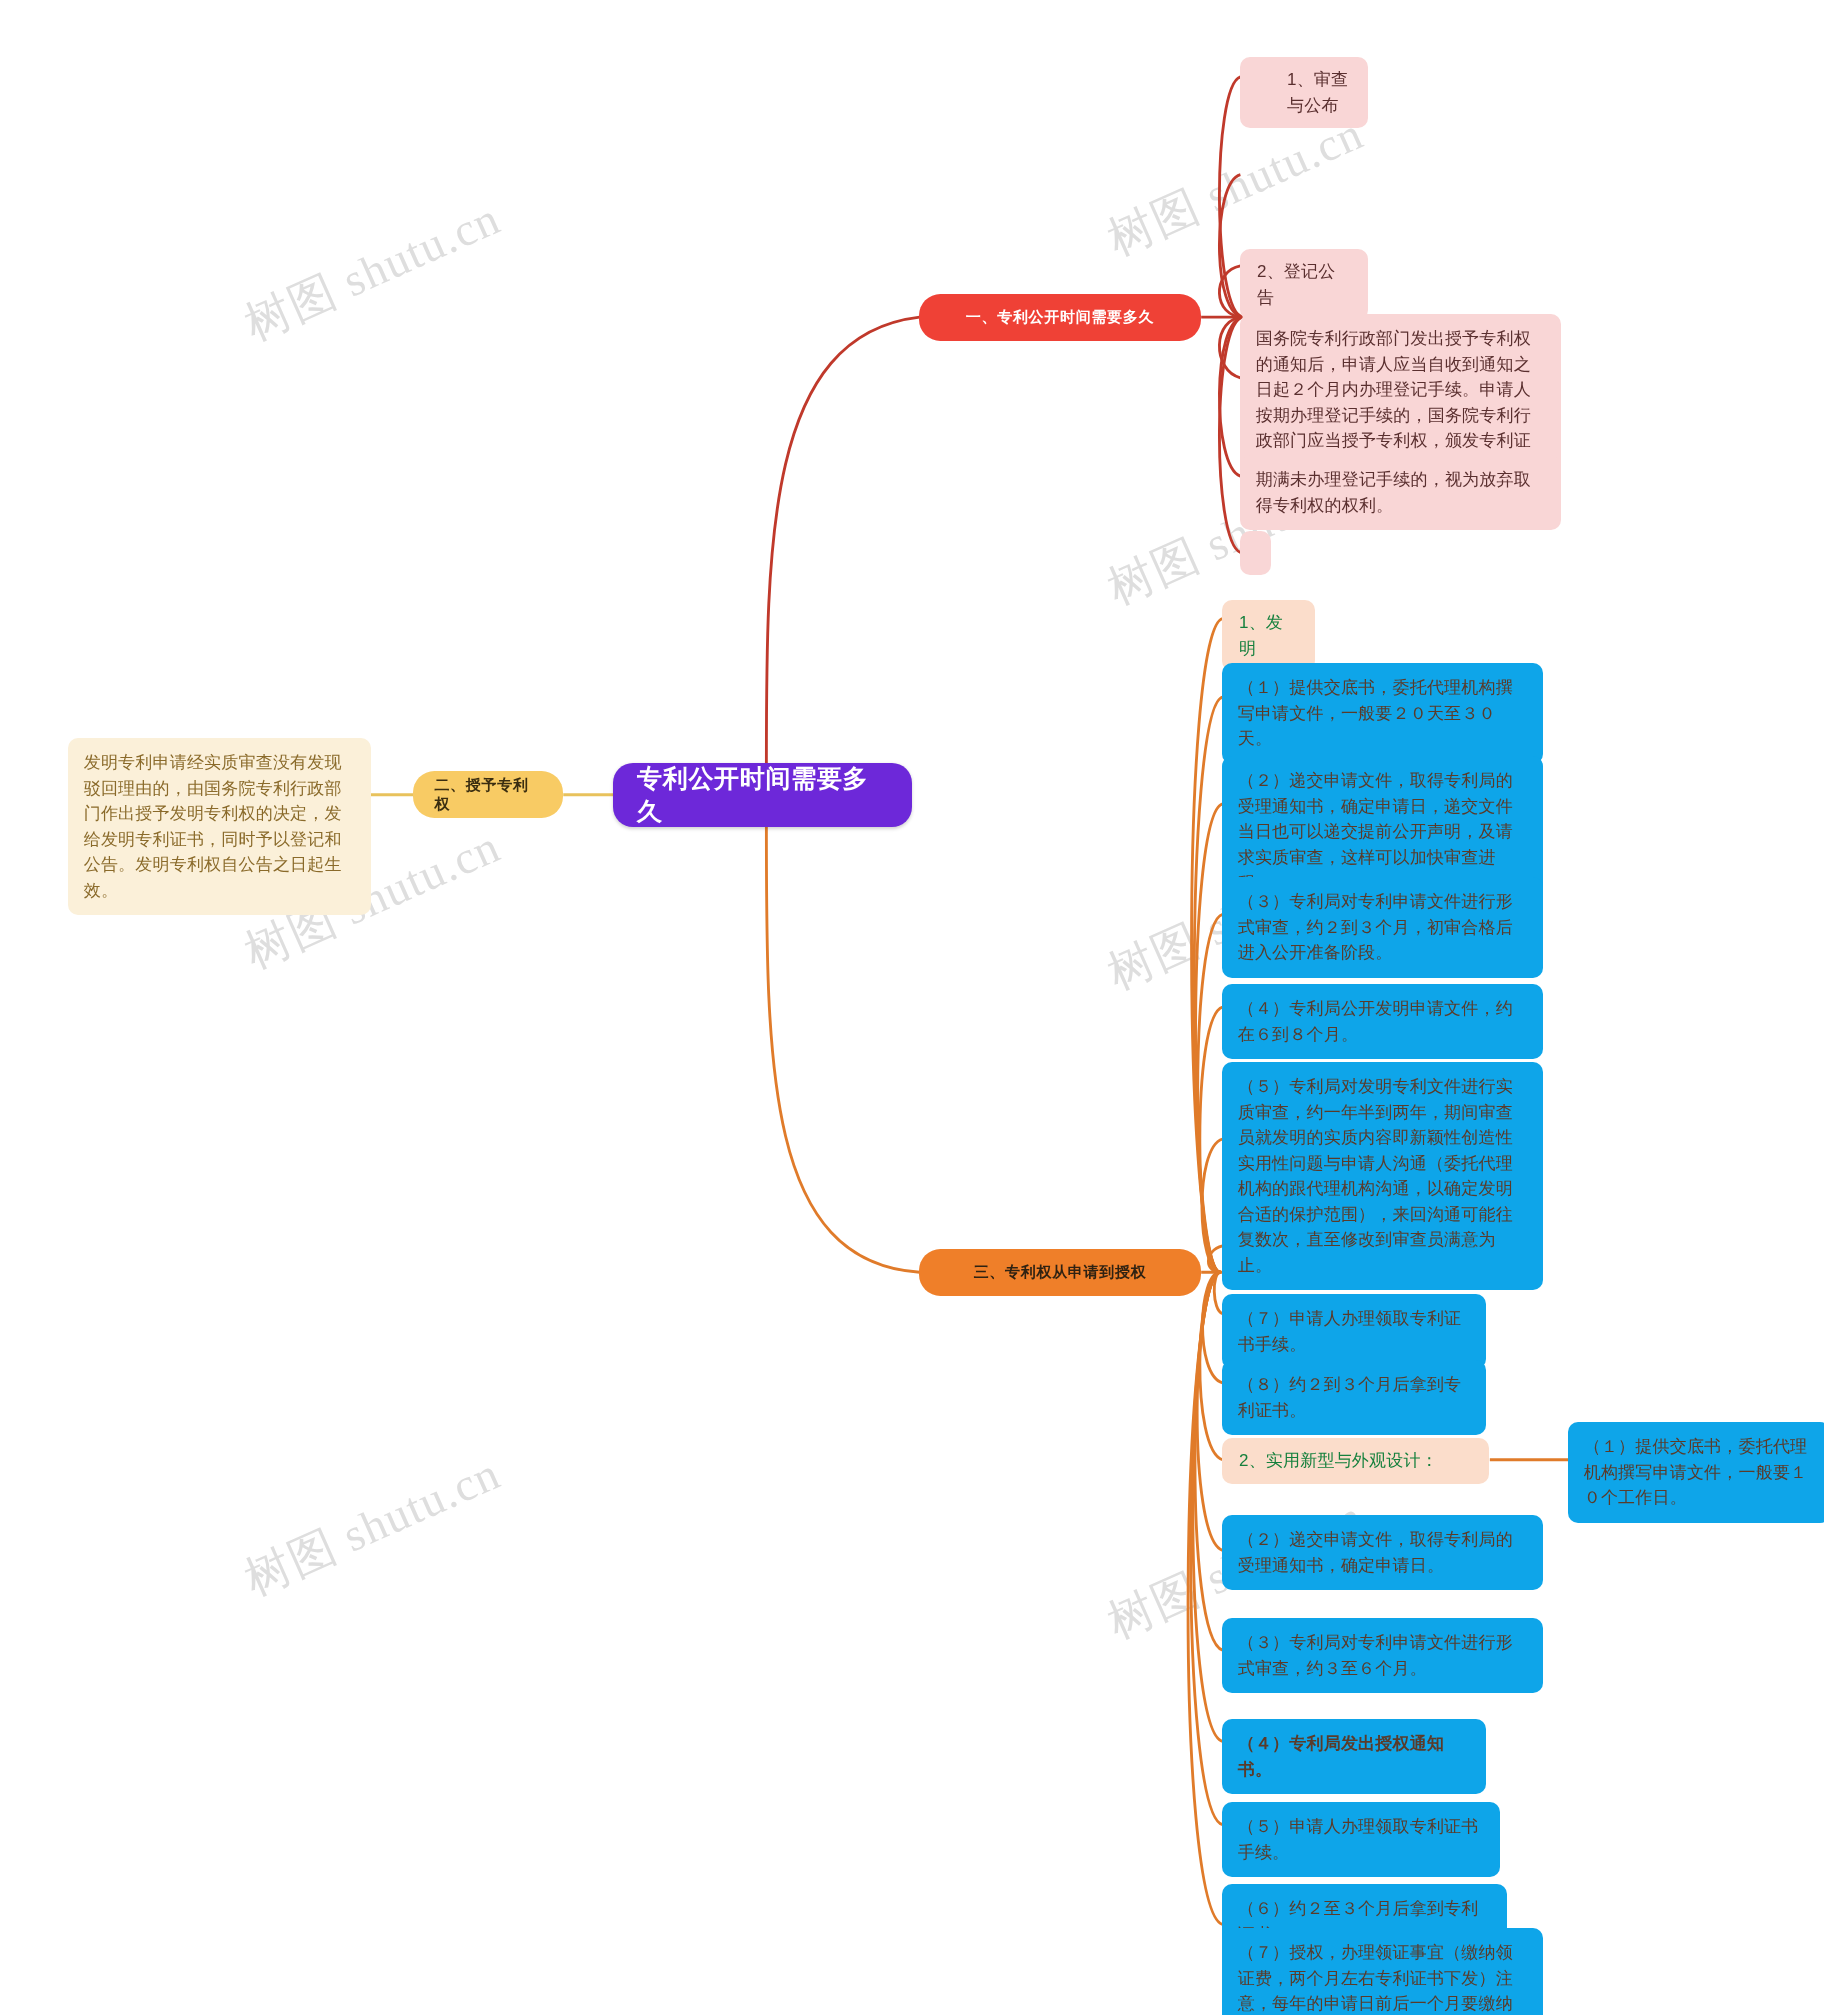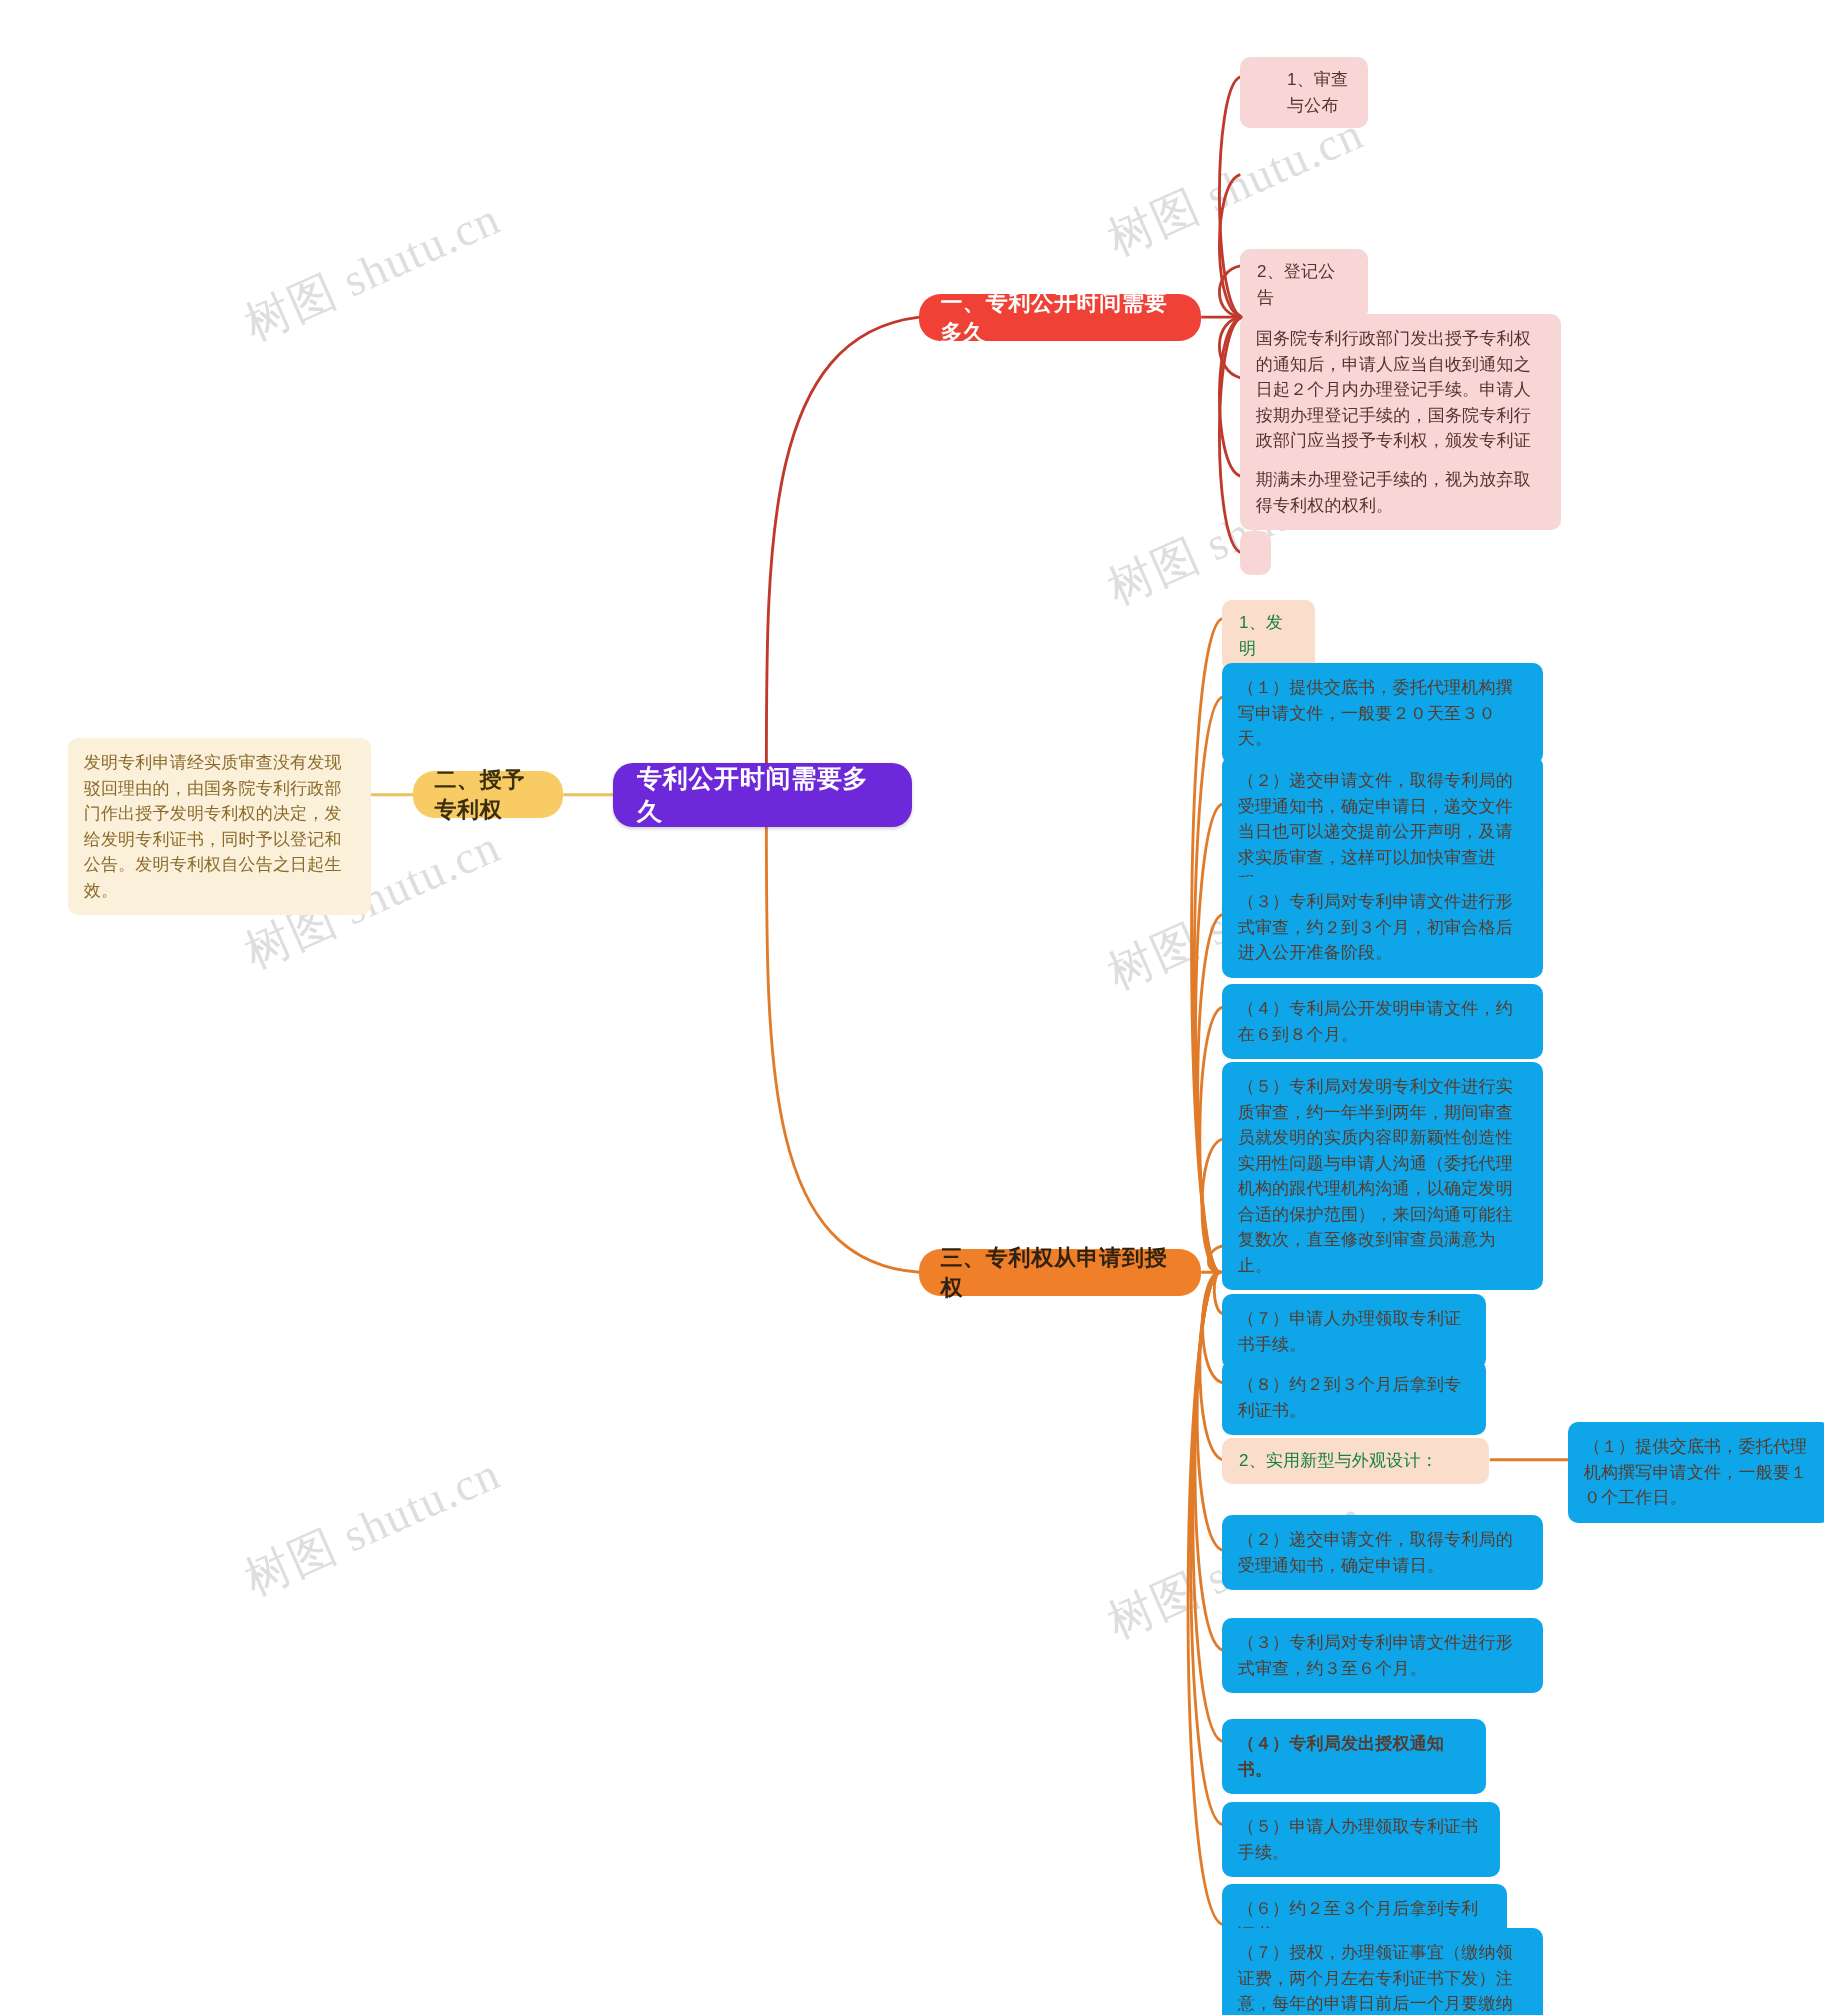--- a/index.html
+++ b/index.html
@@ -25,21 +25,21 @@
   .node{position:absolute;z-index:3;box-sizing:border-box;}
 
   .root{
     background:#6d28d9;color:#ffffff;border-radius:20px;
     font-size:25px;font-weight:bold;letter-spacing:0.7px;
     display:flex;align-items:center;justify-content:center;
     padding:0 24px;box-shadow:0 1.4px 3.6px rgba(0,0,0,.18);
   }
 
   .branch{
-    border-radius:21.4px;font-size:22px;font-weight:bold;
+    border-radius:21.4px;font-size:15px;font-weight:bold;
     display:flex;align-items:center;justify-content:center;
     padding:0 21.4px;letter-spacing:0.7px;
   }
   .branch.red{background:#ef4136;color:#ffffff;}
   .branch.yellow{background:#f8cb64;color:#3a2d10;}
   .branch.orange{background:#ef7f29;color:#2f2212;}
 
   .leaf{
     border-radius:10px;padding:12px 15.7px;font-size:17px;line-height:1.5;
     color:#5c3a34;letter-spacing:0.2px;box-sizing:border-box;

